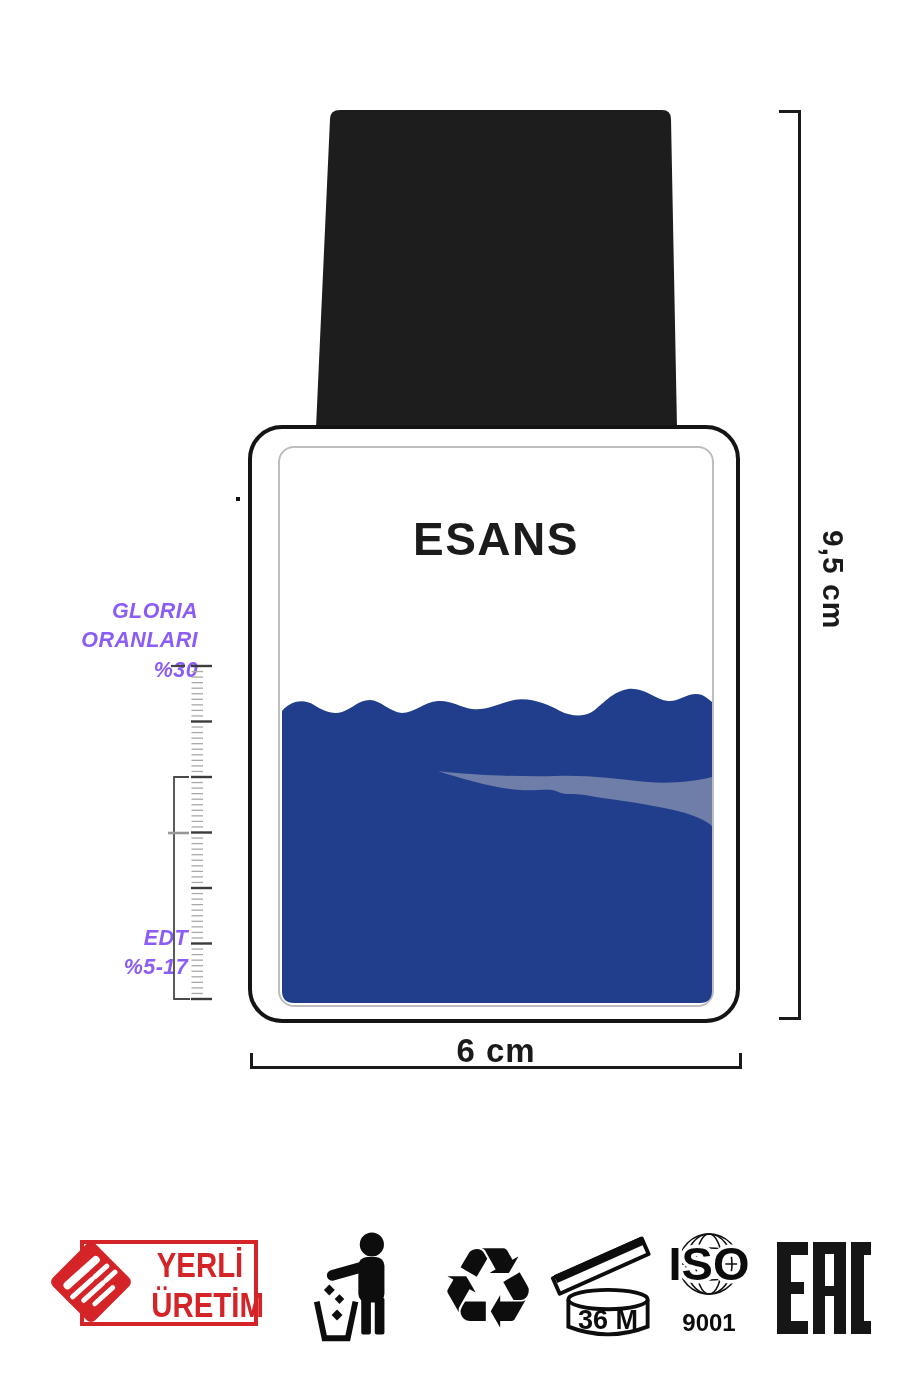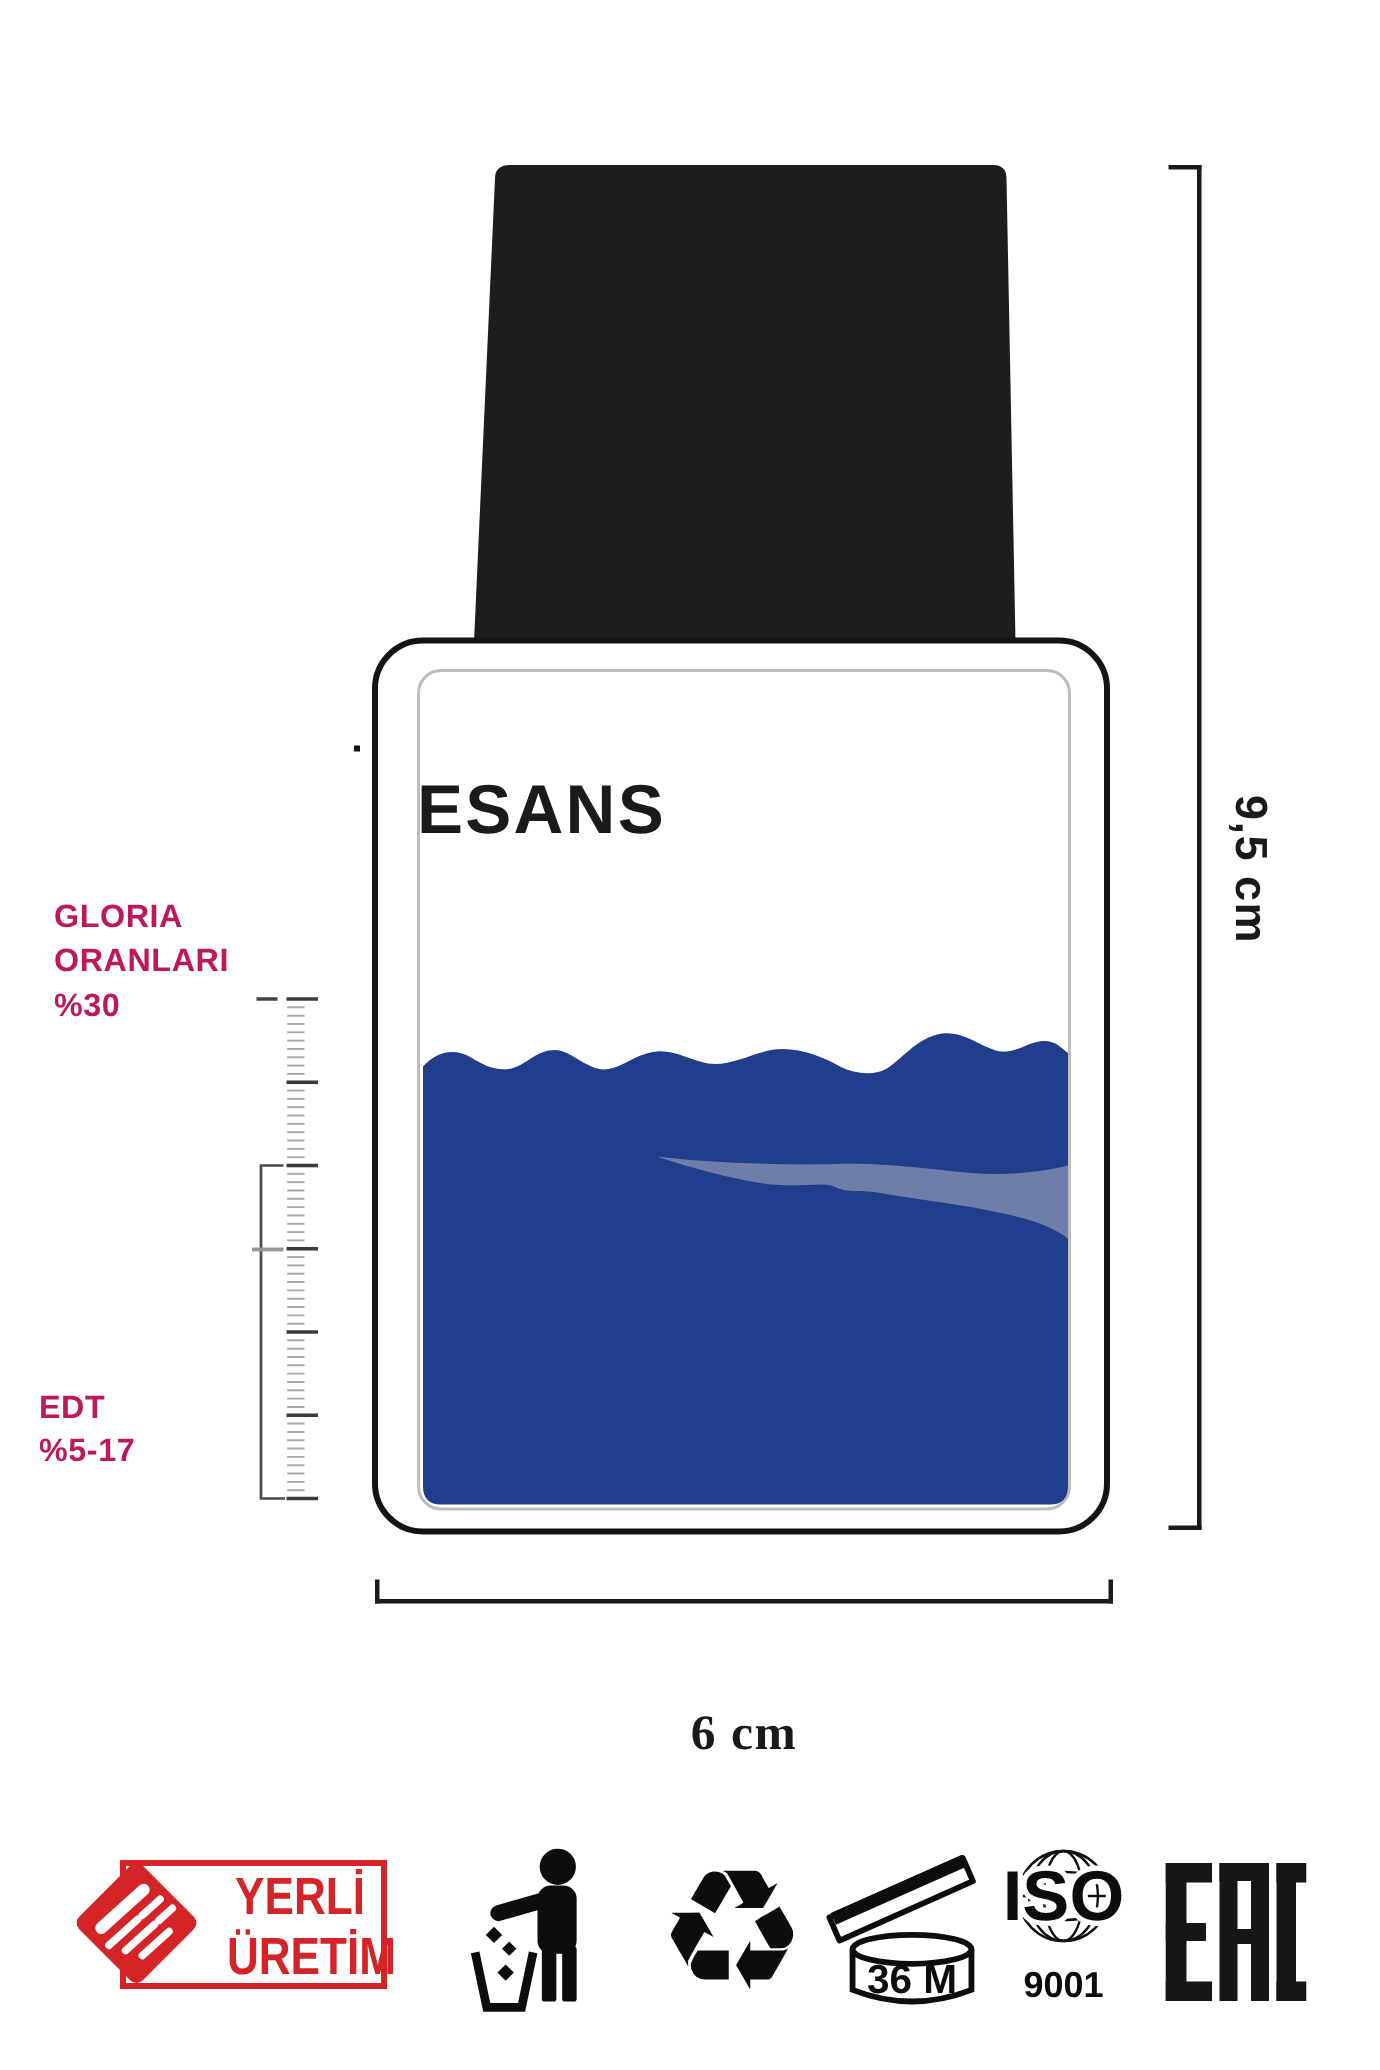--- a/index.html
+++ b/index.html
@@ -8,43 +8,43 @@
   .abs{position:absolute;}
   .line{background:var(--ink,#1a1a1a);}
 
   
   #cap-svg{left:306px;top:106px;}
   #bottle-body{left:248px;top:425px;width:492px;height:598px;border:4px solid #141414;
                border-radius:34px;background:#fff;box-sizing:border-box;}
   #inner-panel{left:278px;top:446px;width:436px;height:561px;border:2.5px solid #bdbdbd;
                border-radius:16px;background:#fff;box-sizing:border-box;}
   #liquid-svg{left:278px;top:446px;}
-  #bottle-title{left:278px;top:512px;width:436px;text-align:left;font-size:46px;font-weight:700;
+  #bottle-title{left:278px;top:512px;width:436px;text-align:center;font-size:46px;font-weight:700;
                 letter-spacing:1.5px;line-height:55px;color:#1b1b1b;}
   #spec-dot{left:236px;top:497px;width:4px;height:4px;background:#111;}
 
   
-  .scale-label{text-align:left;font-size:21.5px;font-weight:700;line-height:29.4px;
-               letter-spacing:.4px;color:#be185d;width:162px;}
+  .scale-label{text-align:right;font-size:21.5px;font-weight:700;line-height:29.4px;
+               letter-spacing:.4px;color:#8b5cf6;width:162px;font-style:italic;}
   #label-gloria{left:36px;top:597px;}
   #label-edp{left:26px;top:783px;}
   #label-edt{left:26px;top:884px;margin-top:40px;}
   #ruler-svg{left:160px;top:655px;}
 
   
   #dim-v-line{left:798px;top:110px;width:3px;height:910px;}
   #dim-v-cap-top{left:779px;top:110px;width:22px;height:3px;}
   #dim-v-cap-bottom{left:779px;top:1017px;width:22px;height:3px;}
   #dim-height-label{left:804px;top:518px;width:46px;height:124px;writing-mode:vertical-rl;
                     text-align:center;font-size:30px;font-weight:700;letter-spacing:1px;color:#1a1a1a;}
   #dim-h-line{left:250px;top:1066px;width:492px;height:3px;}
   #dim-h-cap-left{left:250px;top:1053px;width:3px;height:16px;}
   #dim-h-cap-right{left:739px;top:1053px;width:3px;height:16px;}
-  #dim-width-label{left:278px;top:1138px;width:436px;text-align:center;font-size:33px;
-                   font-weight:700;letter-spacing:1px;color:#1a1a1a;font-family:Liberation Serif, serif;}
+  #dim-width-label{left:278px;top:1032px;width:436px;text-align:center;font-size:33px;
+                   font-weight:700;letter-spacing:1px;color:#1a1a1a;}
 
   
   #badge{left:50px;top:1233px;width:215px;height:100px;}
   #badge-border{left:30px;top:7px;width:178px;height:86px;border:4px solid var(--badge-red,#d42428);
                 box-sizing:border-box;background:#fff;}
   #badge-emblem{left:0;top:0;}
   #badge-text{left:92px;top:12px;width:116px;height:74px;text-align:center;
               color:var(--badge-red,#d42428);font-weight:800;font-size:35px;line-height:40px;
               transform:scaleX(0.84);transform-origin:center;}
   #tidyman-svg{left:310px;top:1230px;}

